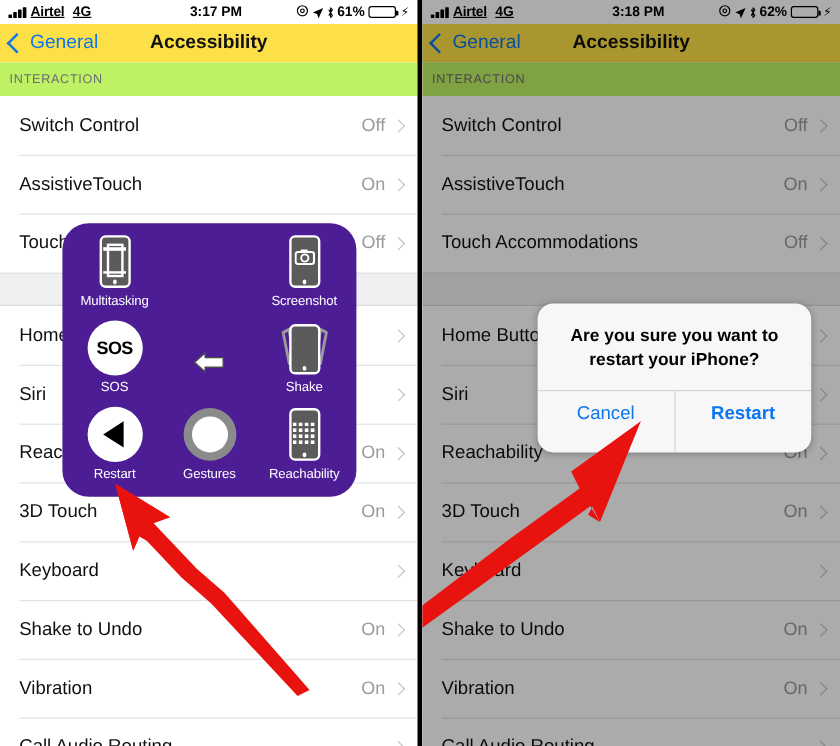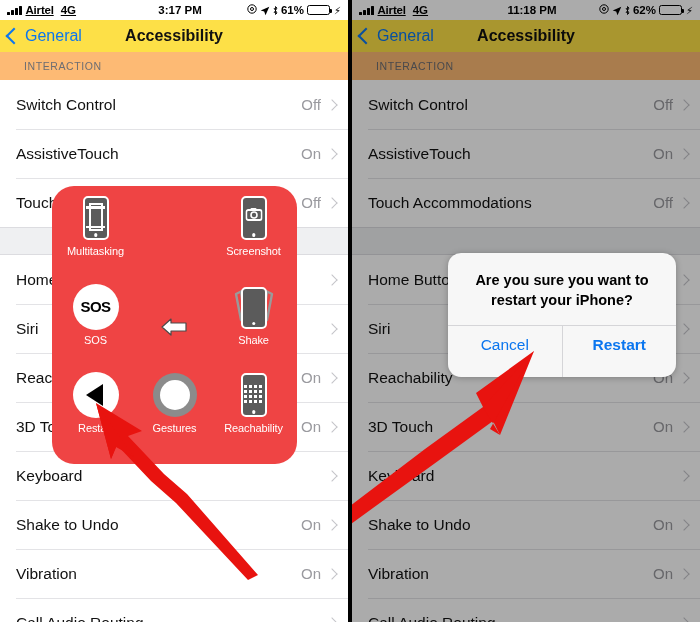--- a/index.html
+++ b/index.html
@@ -47,34 +47,34 @@
   .navbar{position:relative;height:32px;background:#fde047;display:flex;align-items:center;}
   .nav-back{display:flex;align-items:center;color:#0b76ef;font-size:16px;
         padding-left:8px;cursor:pointer;}
   .nav-chev{display:inline-block;width:10px;height:10px;border-left:2.6px solid #0b76ef;
         border-bottom:2.6px solid #0b76ef;transform:rotate(45deg);margin-right:5px;}
   .nav-title{position:absolute;left:0;right:0;text-align:center;font-size:16px;
         font-weight:bold;color:#111;pointer-events:none;}
 
   
   .tableview{background:#fff;position:relative;}
-  .sec-header{height:28px;background:#fdba74;display:flex;align-items:center;
-        padding-left:24px;font-size:10.5px;color:#6d6d72;letter-spacing:.6px;}
+  .sec-header{height:28px;background:#bef264;display:flex;align-items:center;
+        padding-left:8px;font-size:10.5px;color:#6d6d72;letter-spacing:.6px;}
   .sec-gap{height:26px;background:#eff0f2;border-top:1px solid #dcdce0;border-bottom:1px solid #dcdce0;}
   .row{position:relative;height:49px;background:#fff;display:flex;align-items:center;
         padding-left:16px;padding-right:12px;cursor:pointer;}
   .row + .row:before{content:"";position:absolute;left:16px;right:0;top:0;height:1px;background:#e3e3e6;}
   .row-label{font-size:15.5px;color:#111;flex:1;}
   .row-value{font-size:15px;color:#9a9a9f;margin-right:7px;}
   .chev{width:7px;height:7px;border-top:1.8px solid #c4c4c8;border-right:1.8px solid #c4c4c8;
         transform:rotate(45deg);flex:0 0 auto;}
 
   
-  .at-menu{position:absolute;left:52px;top:186px;width:245px;height:278px;
-        background:#ef4444;border-radius:22px;z-index:30;
+  .at-menu{position:absolute;left:52px;top:186px;width:245px;height:228px;
+        background:#4c1d95;border-radius:22px;z-index:30;
         display:grid;grid-template-columns:1fr 1fr 1fr;grid-template-rows:1fr 1fr 1fr;
         padding:8px 4px 4px;box-sizing:border-box;}
   .at-item{display:flex;flex-direction:column;align-items:center;justify-content:flex-start;
         gap:3px;cursor:pointer;}
   .at-glyph{height:48px;display:flex;align-items:center;justify-content:center;}
   .at-label{font-size:11px;color:#fff;letter-spacing:-.1px;white-space:nowrap;}
   .at-item.blank{visibility:visible;justify-content:center;}
   .at-back{display:flex;align-items:center;justify-content:center;height:100%;}
 
   .phone{width:26px;height:44px;border:2.6px solid #fff;border-radius:5px;
@@ -347,21 +347,21 @@
       <div class="sb-left">
         <span class="sig">
             <i></i>
             <i></i>
             <i></i>
             <i></i>
           </span>
         <span class="carrier">Airtel</span>
         <span class="net">4G</span>
       </div>
-      <div class="sb-center">11:18 PM</div>
+      <div class="sb-center">3:18 PM</div>
       <div class="sb-right">
         <span class="ic">
           <svg width="10" height="10" viewBox="0 0 10 10">
               <circle cx="5" cy="5" r="4.2" fill="none" stroke="#000" stroke-width="1"></circle>
               <circle cx="5" cy="5" r="1.5" fill="none" stroke="#000" stroke-width="1"></circle>
             </svg>
         </span>
         <span class="loc">
           <svg width="10" height="10" viewBox="0 0 10 10">
               <path d="M9.3 0.7 L0.7 4.4 L4.2 5.6 L5.5 9.3 Z" fill="#000"></path>

